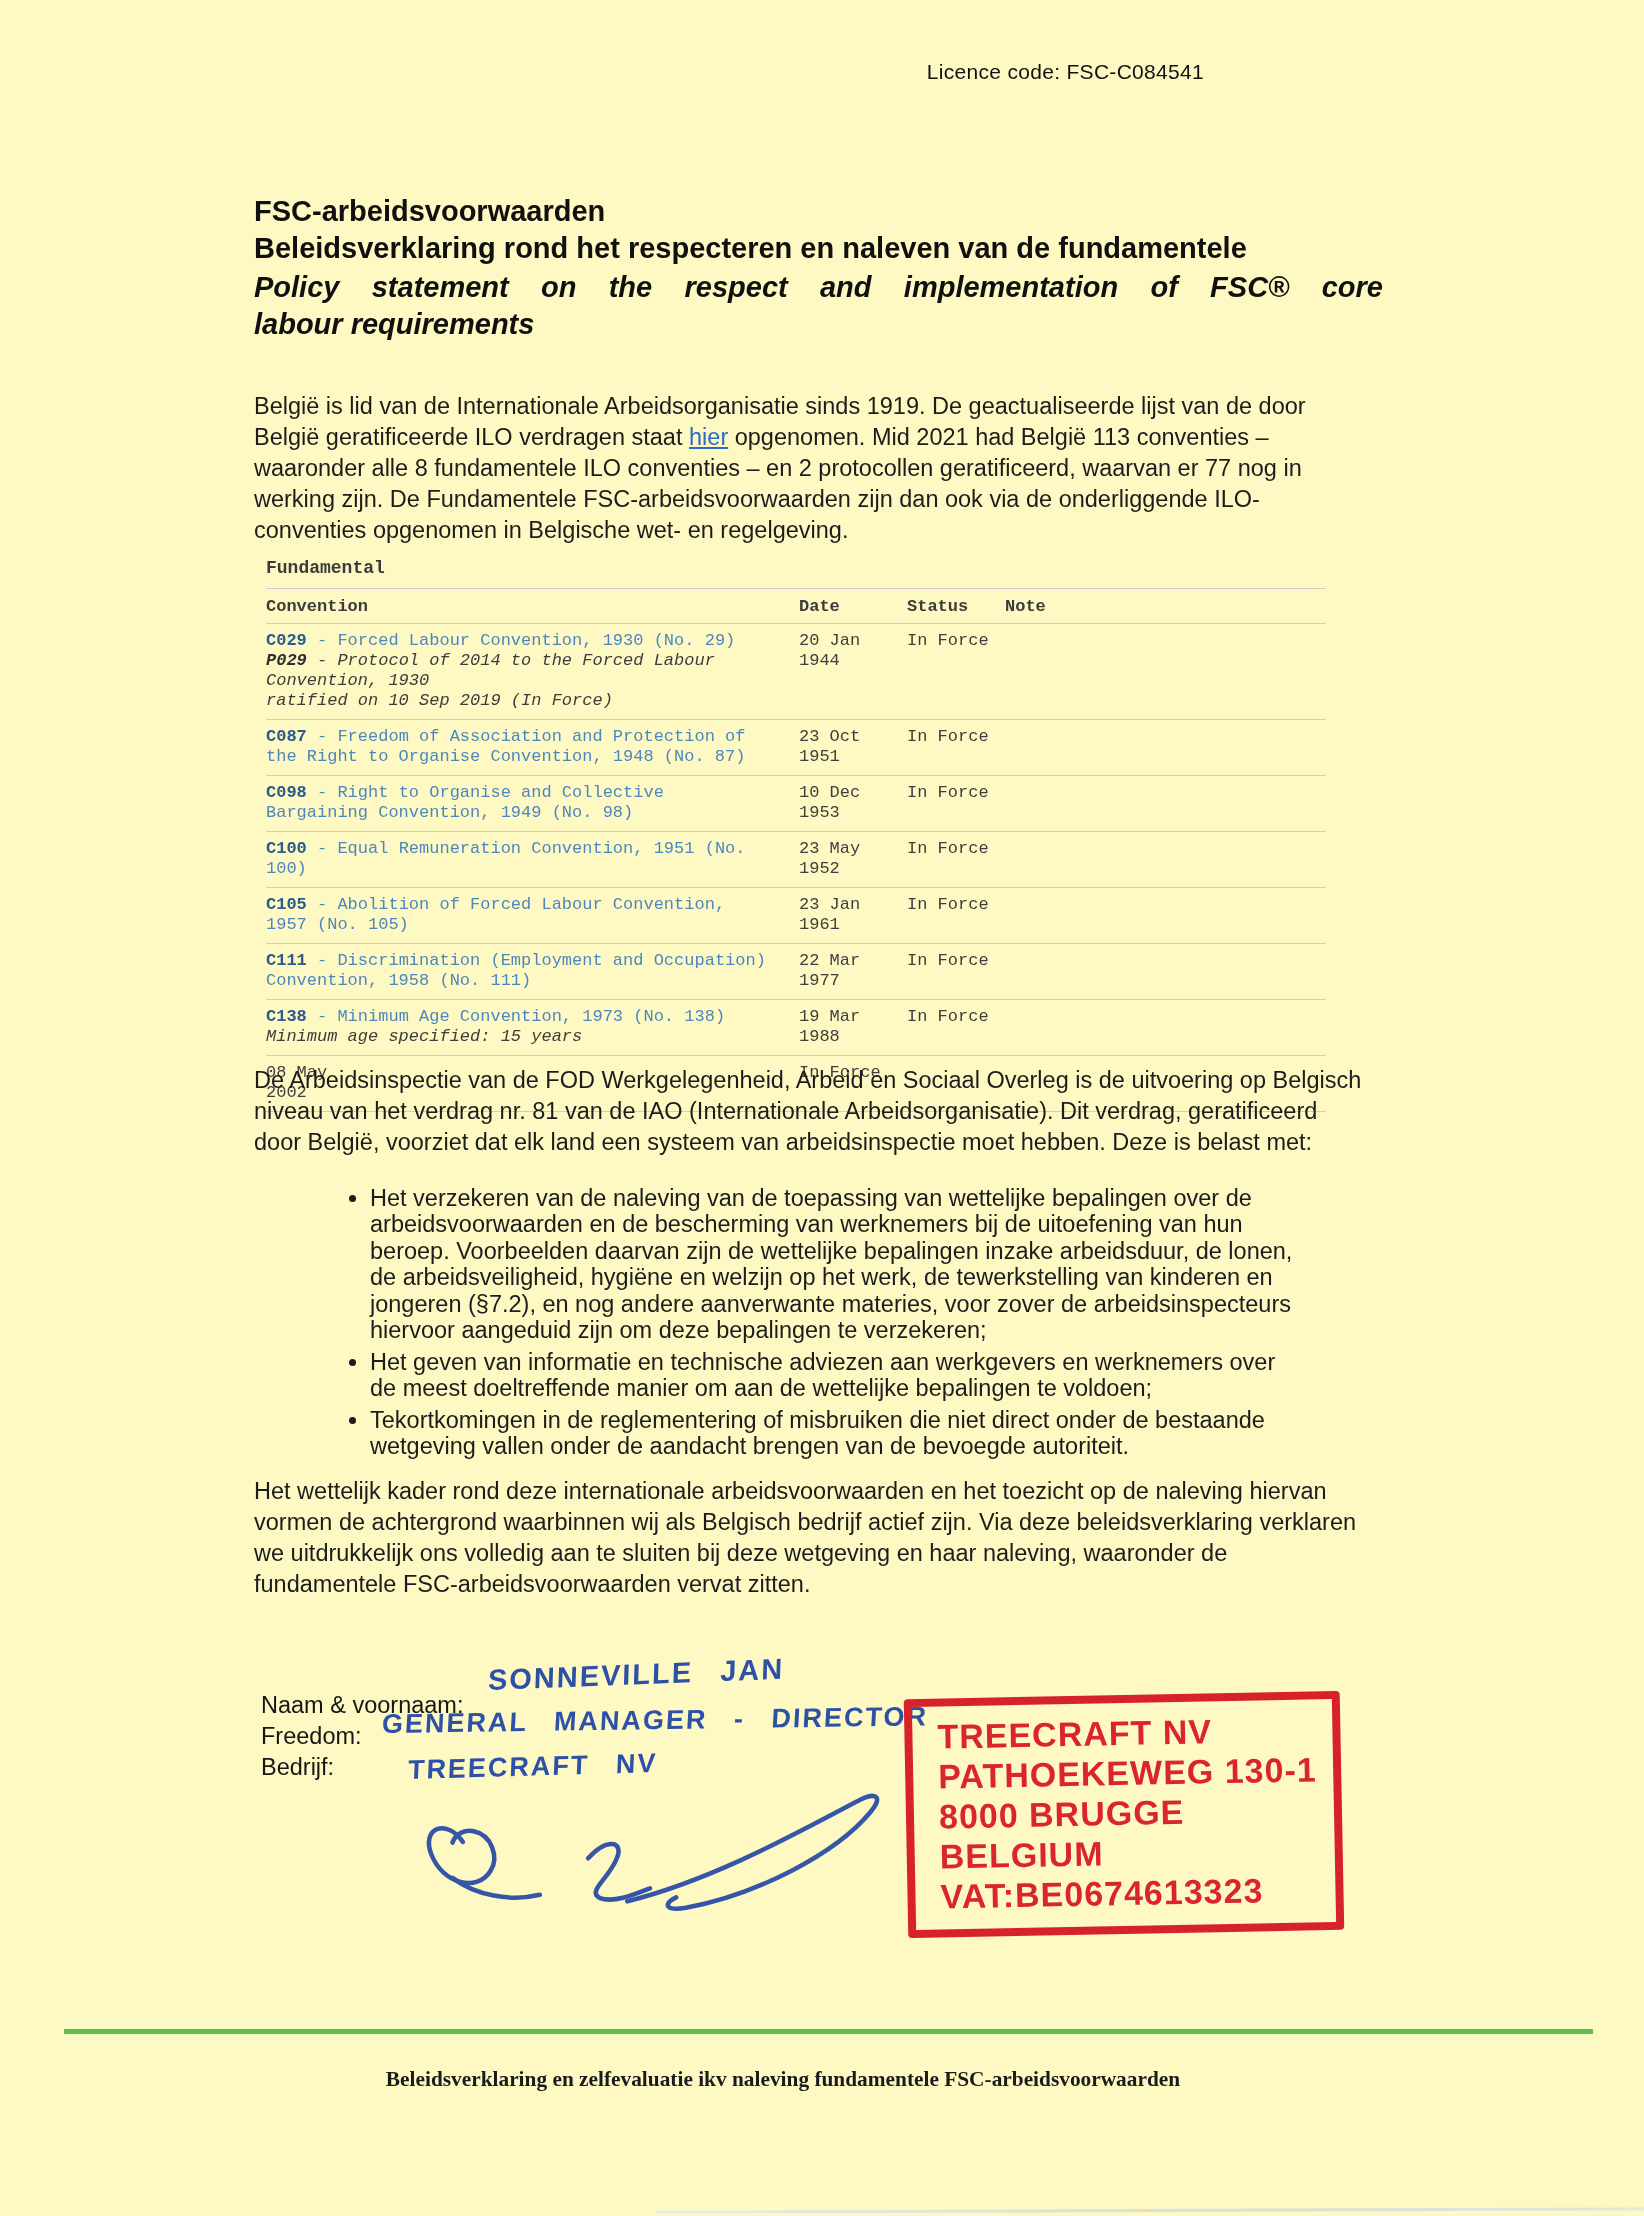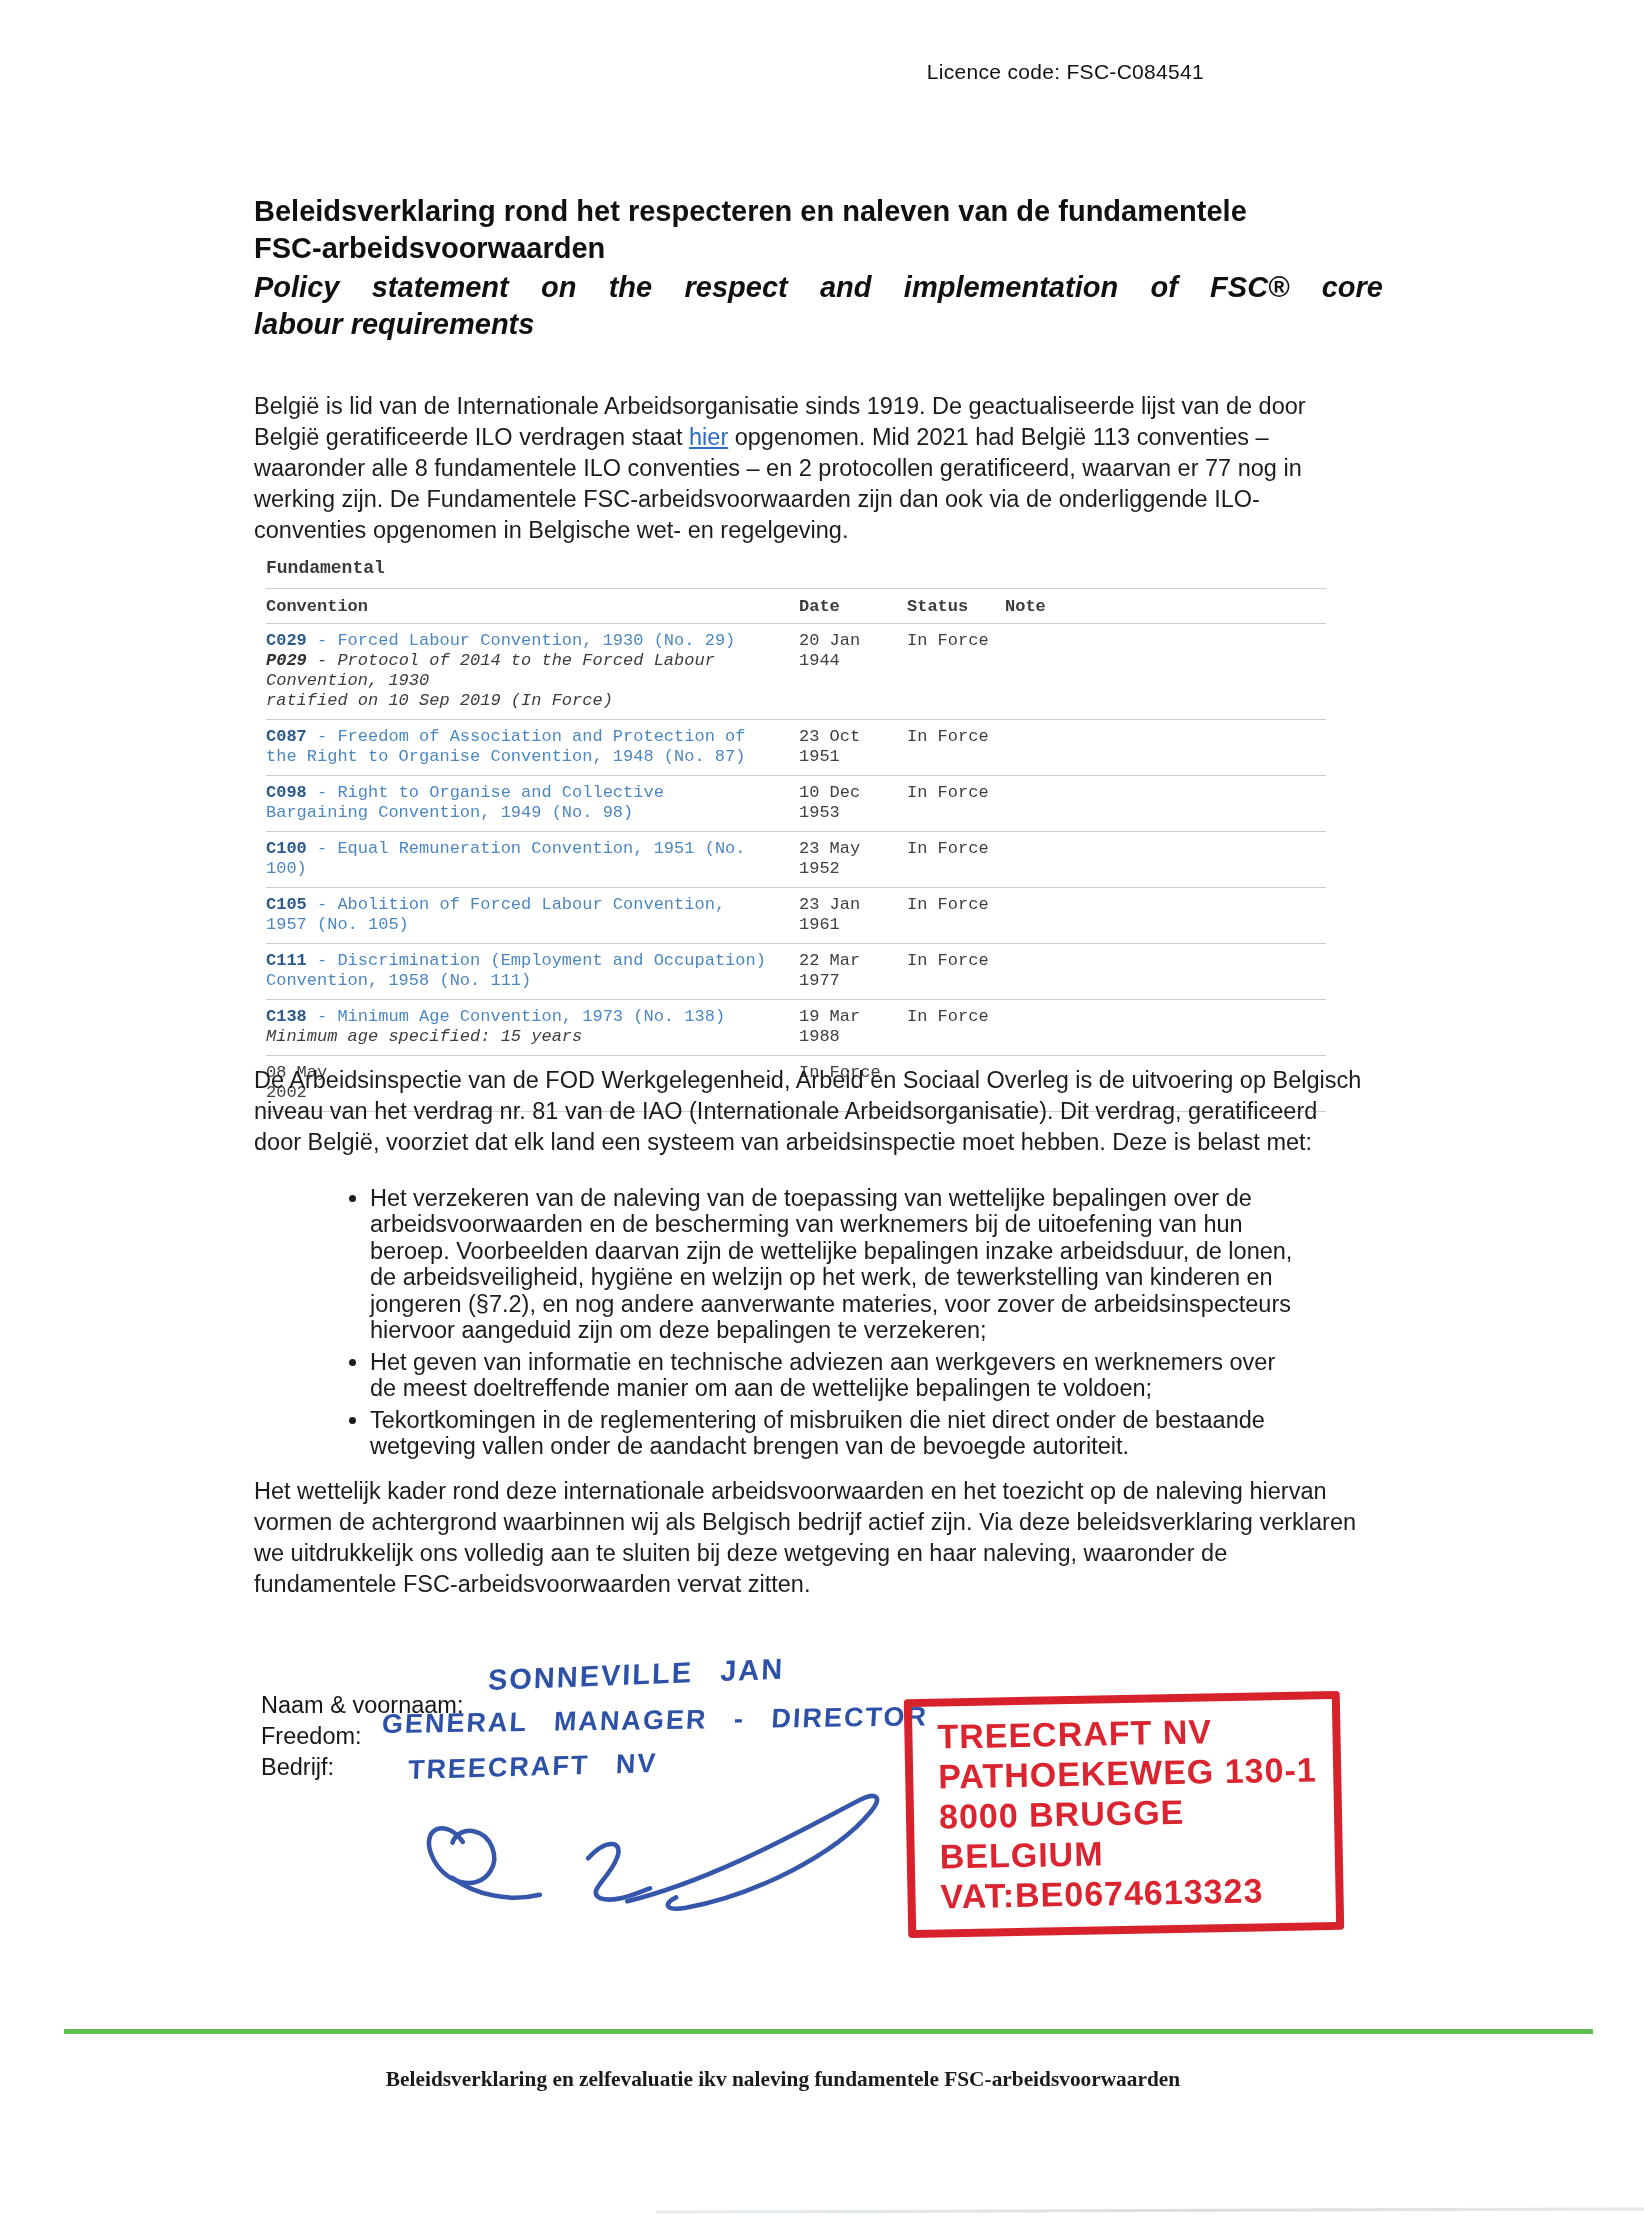--- a/index.html
+++ b/index.html
@@ -1,20 +1,20 @@
 <!DOCTYPE html>
 <html style="font-size:10.4px"><head>
 <meta charset="utf-8">
 <style>
   html,body{margin:0;padding:0;background:#9a9a9a;}
   .page{
     position:relative;
     width:1645px;height:2216px;
     margin:0 auto;
-    background:#ffffff;
+    background:#fef9c3;
     overflow:hidden;
     font-family:"Liberation Sans","DejaVu Sans",sans-serif;
     color:#1d1d1d;
   }
   .licence{
     position:absolute;top:60px;right:441px;
     font-size:21px;color:#111;letter-spacing:0.3px;
   }
   .title-nl{
     position:absolute;top:193px;left:254px;width:1129px;
@@ -101,22 +101,22 @@
   }
 </style>
 </head>
 <body>
 
 <div class="page">
 
   <div class="licence">Licence code: FSC-C084541</div>
 
   <div class="title-nl">
+    <div>FSC-arbeidsvoorwaarden</div>
     <div>Beleidsverklaring rond het respecteren en naleven van de fundamentele</div>
-    <div>FSC-arbeidsvoorwaarden</div>
   </div>
   <div class="title-en">
     <div class="just">Policy statement on the respect and implementation of FSC® core</div>
     <div>labour requirements</div>
   </div>
 
   <p class="para p1"><span>België is lid van de Internationale Arbeidsorganisatie sinds 1919. De geactualiseerde lijst van de door België geratificeerde ILO verdragen staat </span><a class="hier">hier</a><span> opgenomen. Mid 2021 had België 113 conventies – waaronder alle 8 fundamentele ILO conventies – en 2 protocollen geratificeerd, waarvan er 77 nog in werking zijn. De Fundamentele FSC-arbeidsvoorwaarden zijn dan ook via de onderliggende ILO-conventies opgenomen in Belgische wet- en regelgeving.</span></p>
 
   <div class="ilo-table">
     <div class="tbl-title">Fundamental</div>

